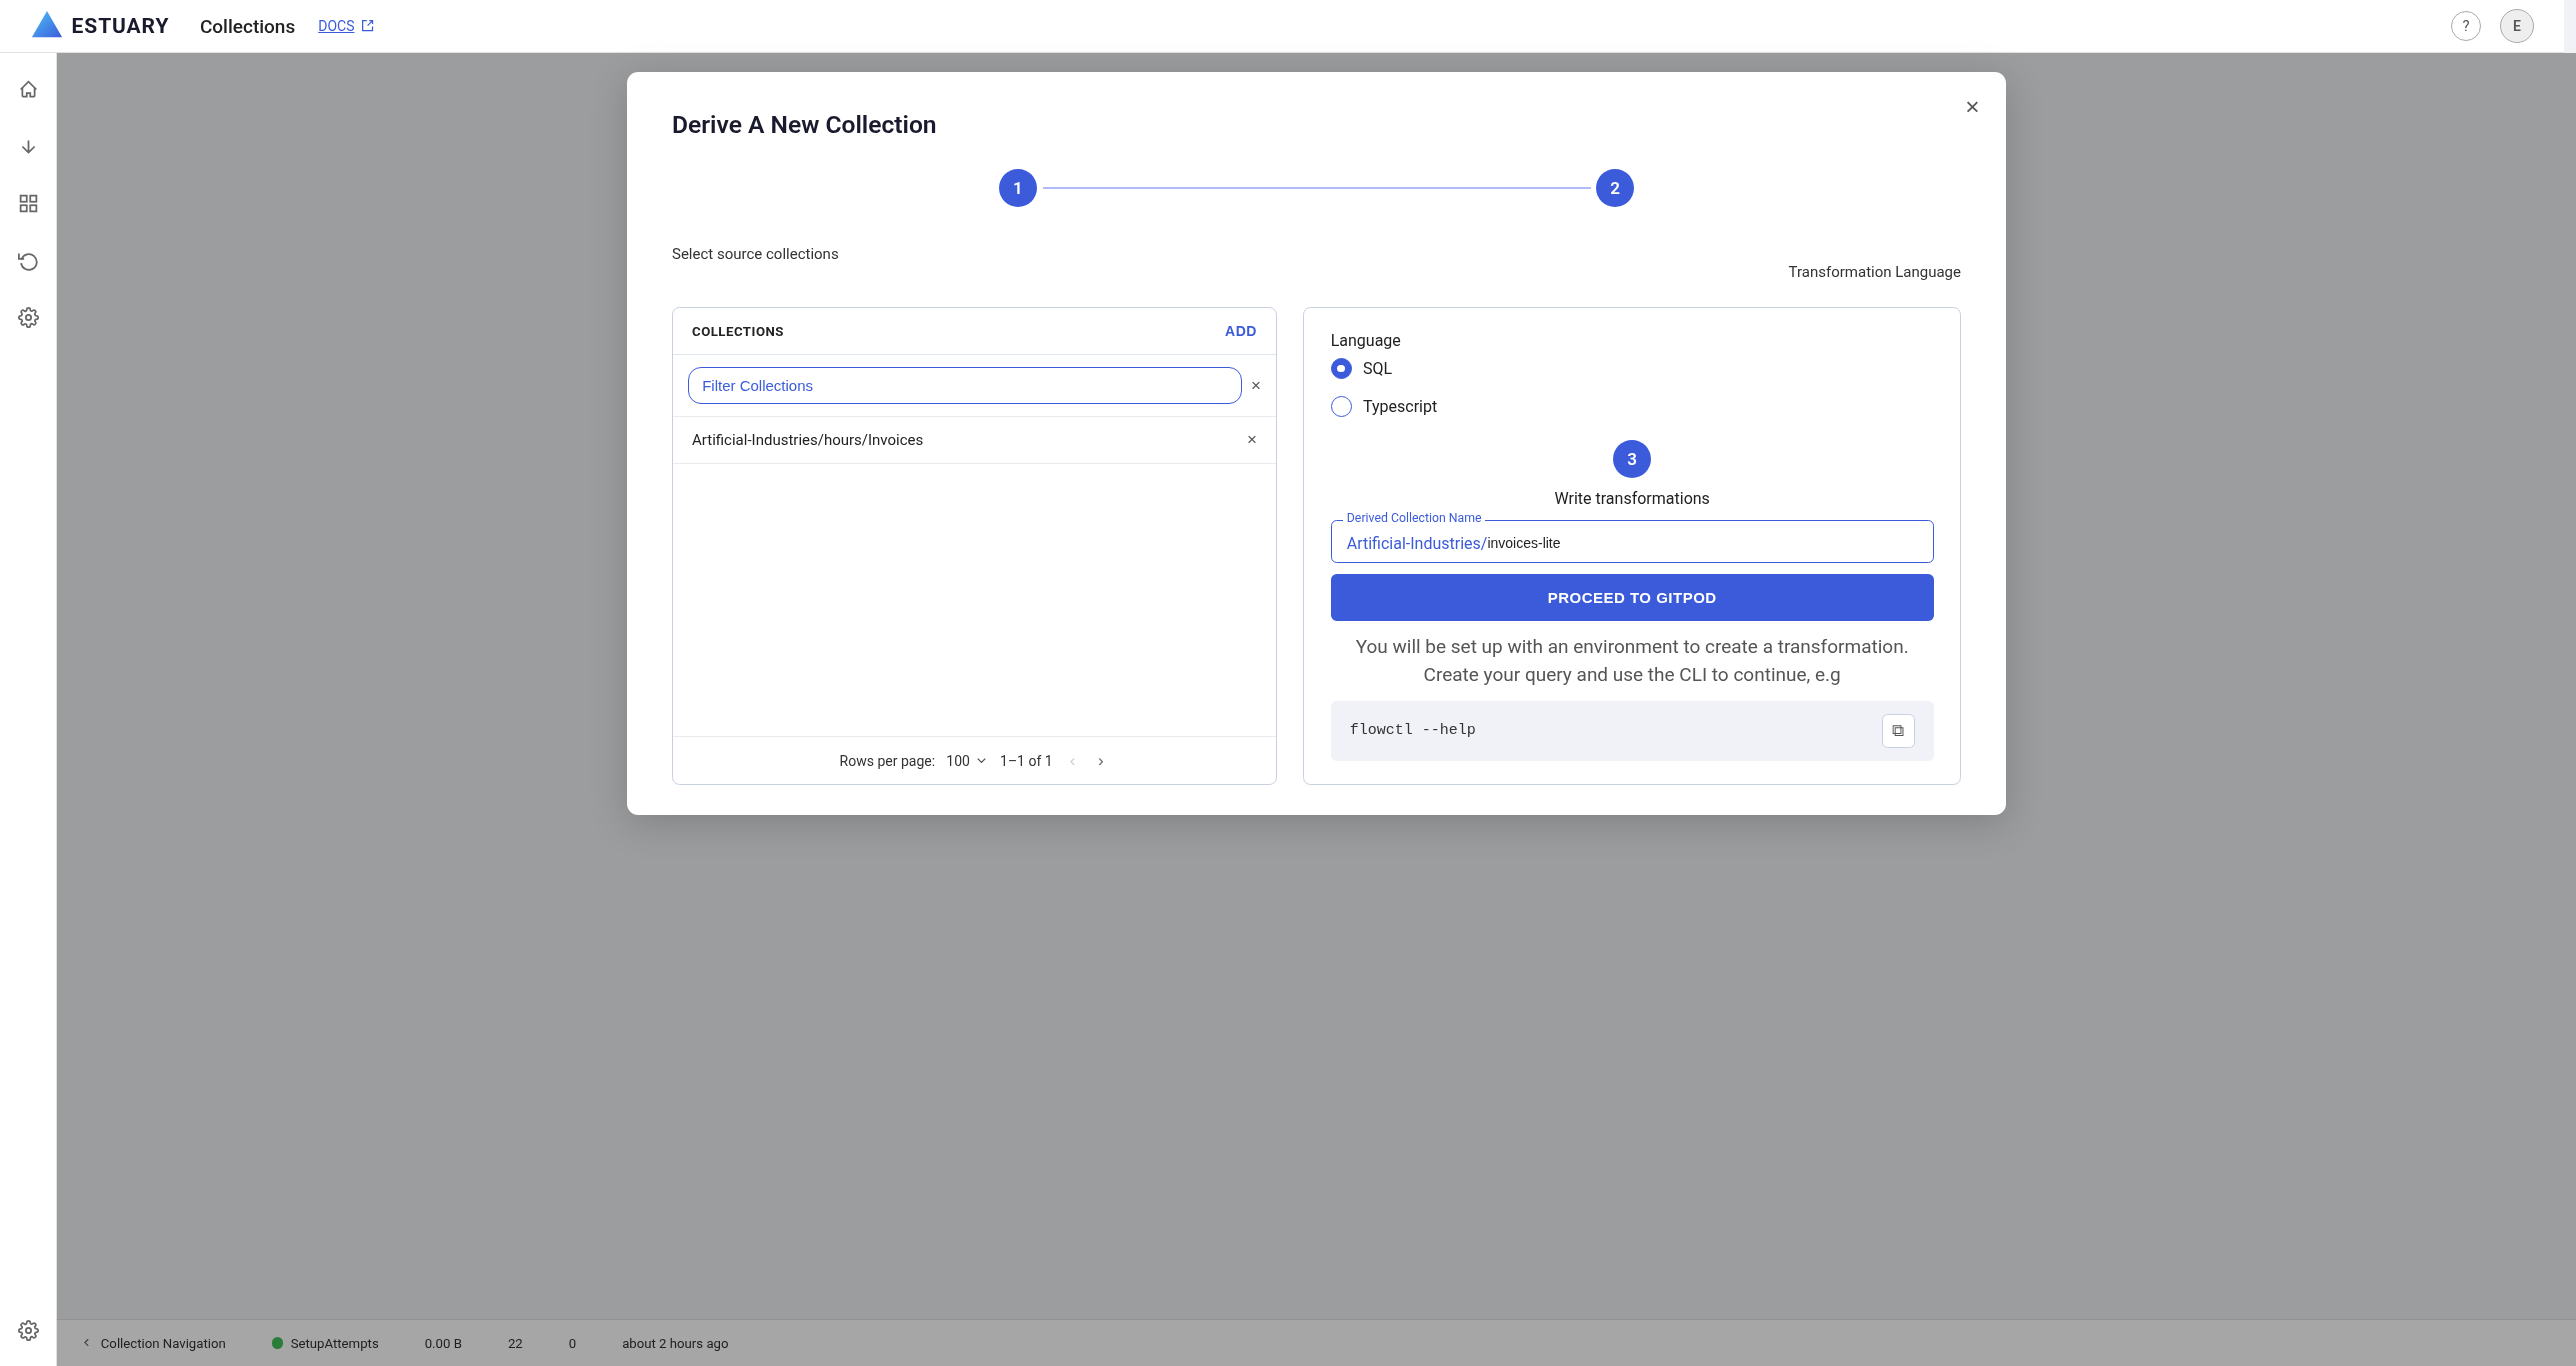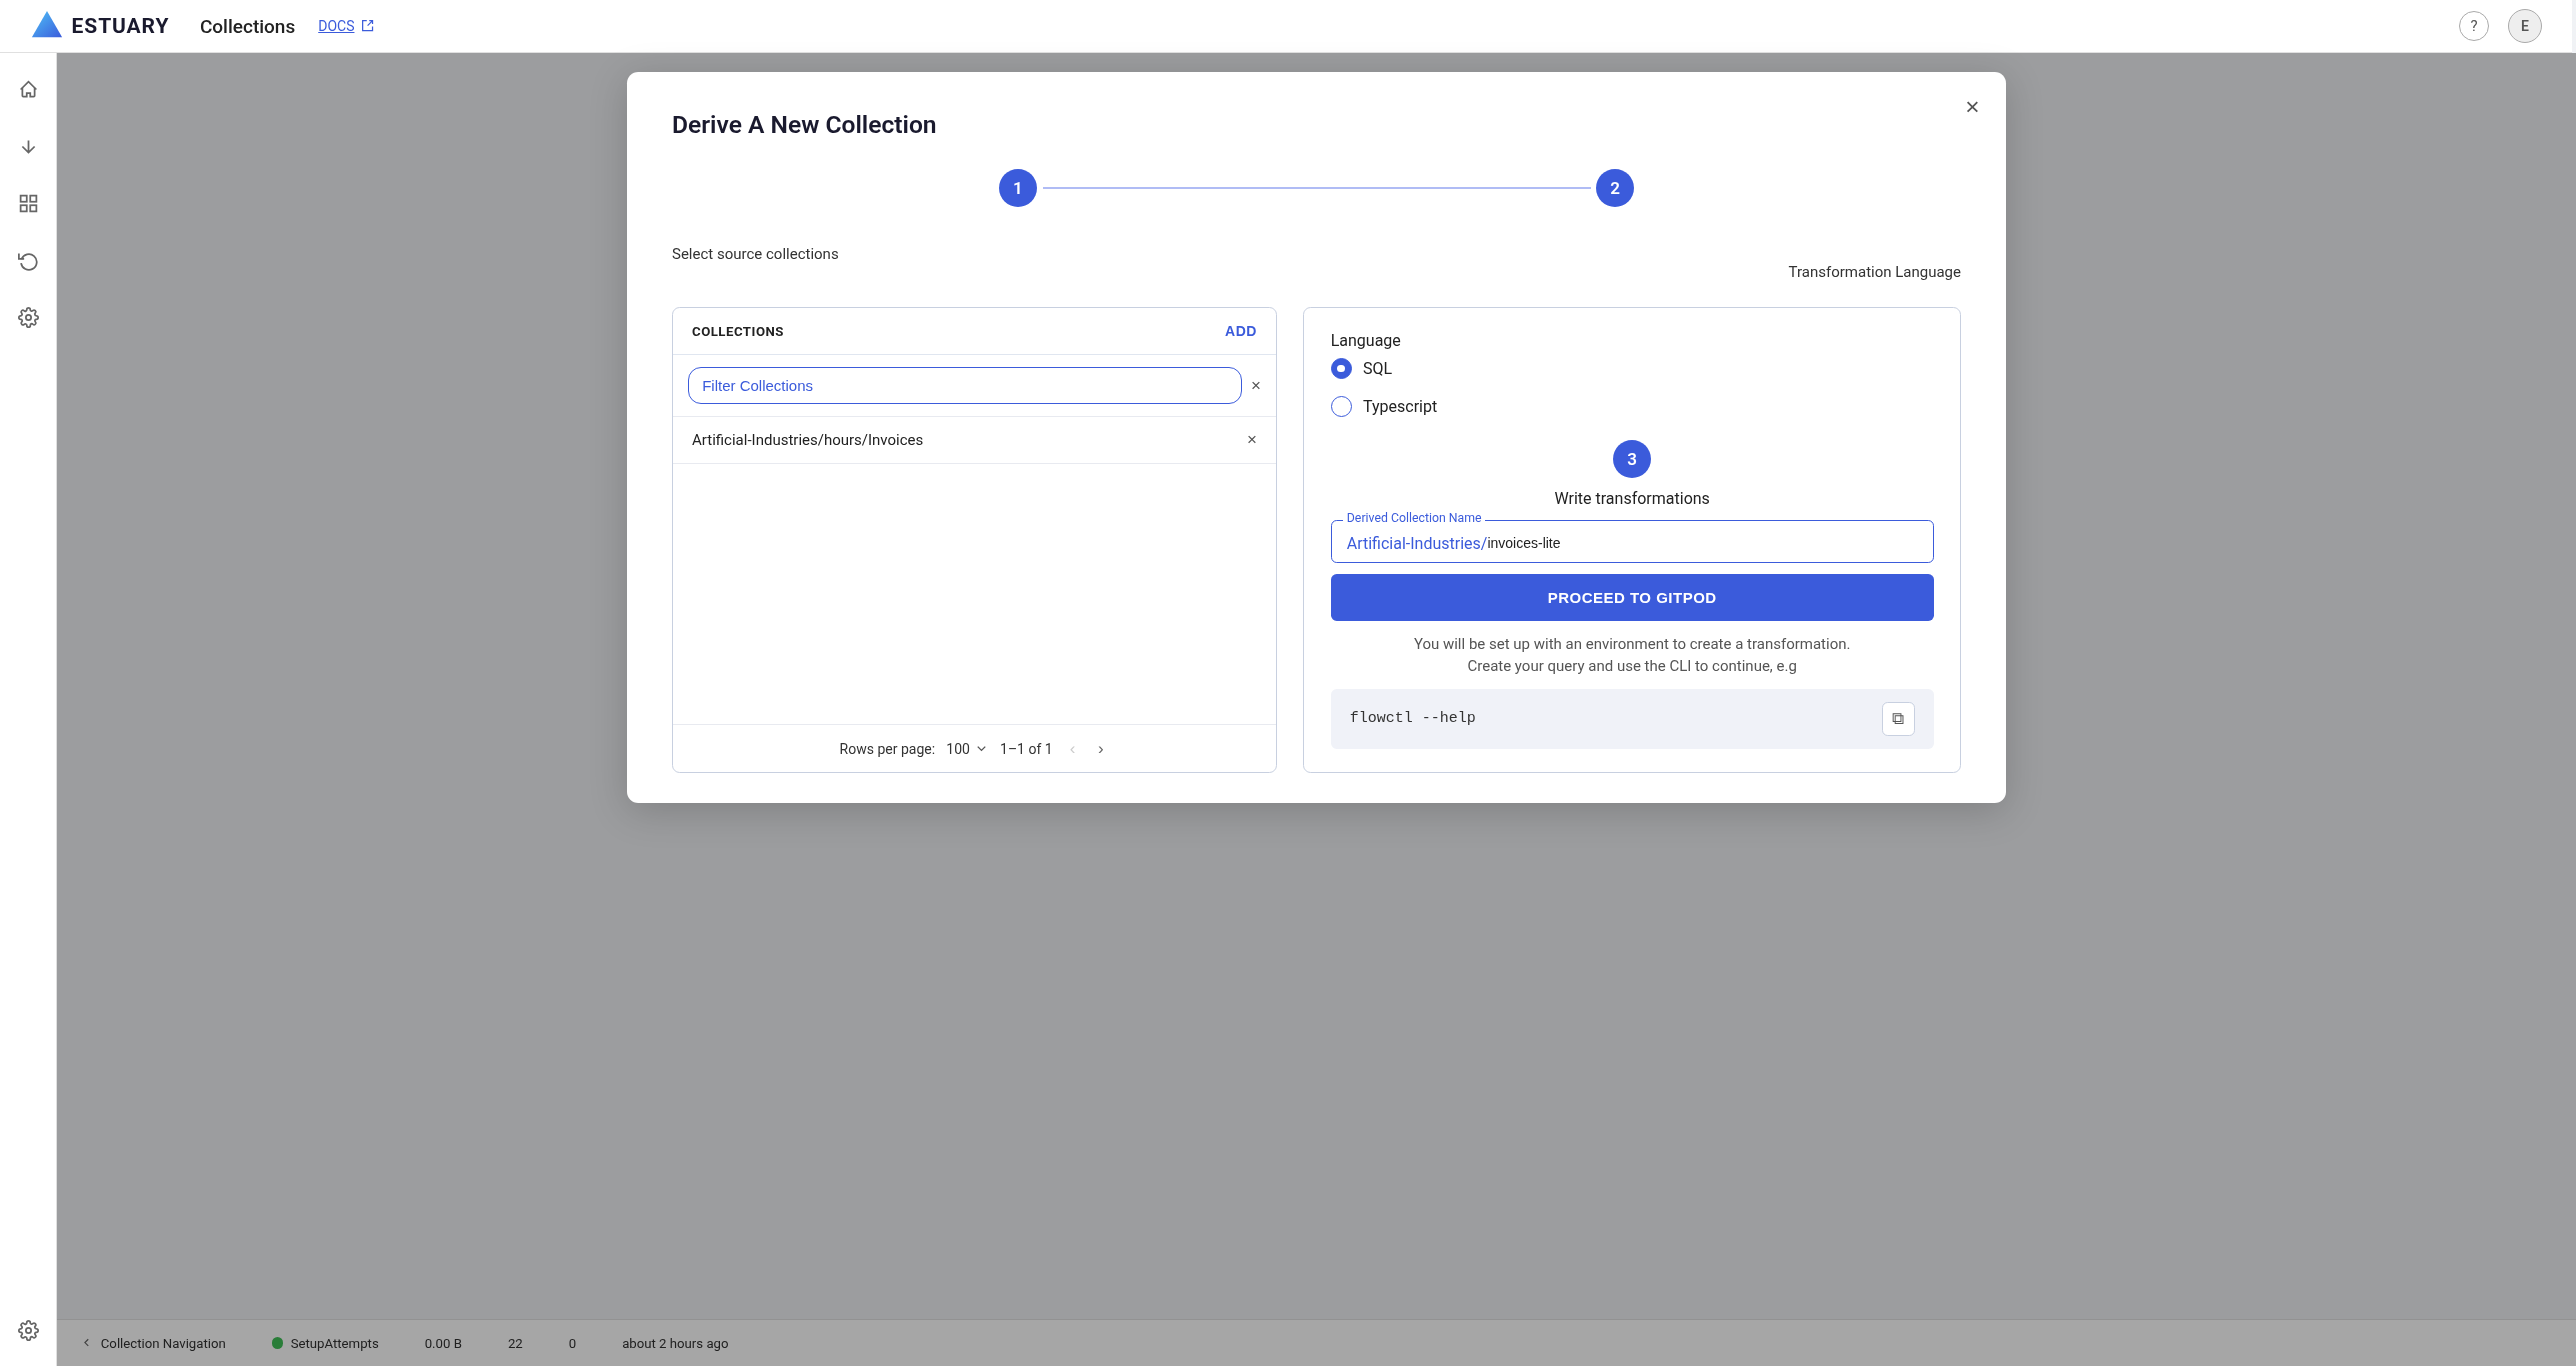--- a/index.html
+++ b/index.html
@@ -8,21 +8,21 @@
       background: #f0f2f5;
       width: 2576px;
       height: 1366px;
       overflow: hidden;
       position: relative;
     }
 
     
     .topbar {
       position: fixed;
-      top: 0; left: 0; right: 4px;
+      top: 0; left: 0; right: 12px;
       height: 53px;
       background: #fff;
       border-bottom: 0.9px solid #e0e0e0;
       display: flex;
       align-items: center;
       padding: 0 30px;
       z-index: 10;
       gap: 23px;
     }
     .topbar-logo {
@@ -419,21 +419,21 @@
       padding: 15px 30px;
       font-size: 15px;
       font-weight: 700;
       letter-spacing: 0.5px;
       cursor: pointer;
       width: 100%;
       text-align: center;
     }
 
     .gitpod-desc {
-      font-size: 15px;
+      font-size: 19px;
       color: #555;
       text-align: center;
       line-height: 1.5;
     }
 
     .cli-block {
       background: #f0f2f8;
       border-radius: 5.7px;
       padding: 13.2px 19px;
       display: flex;

